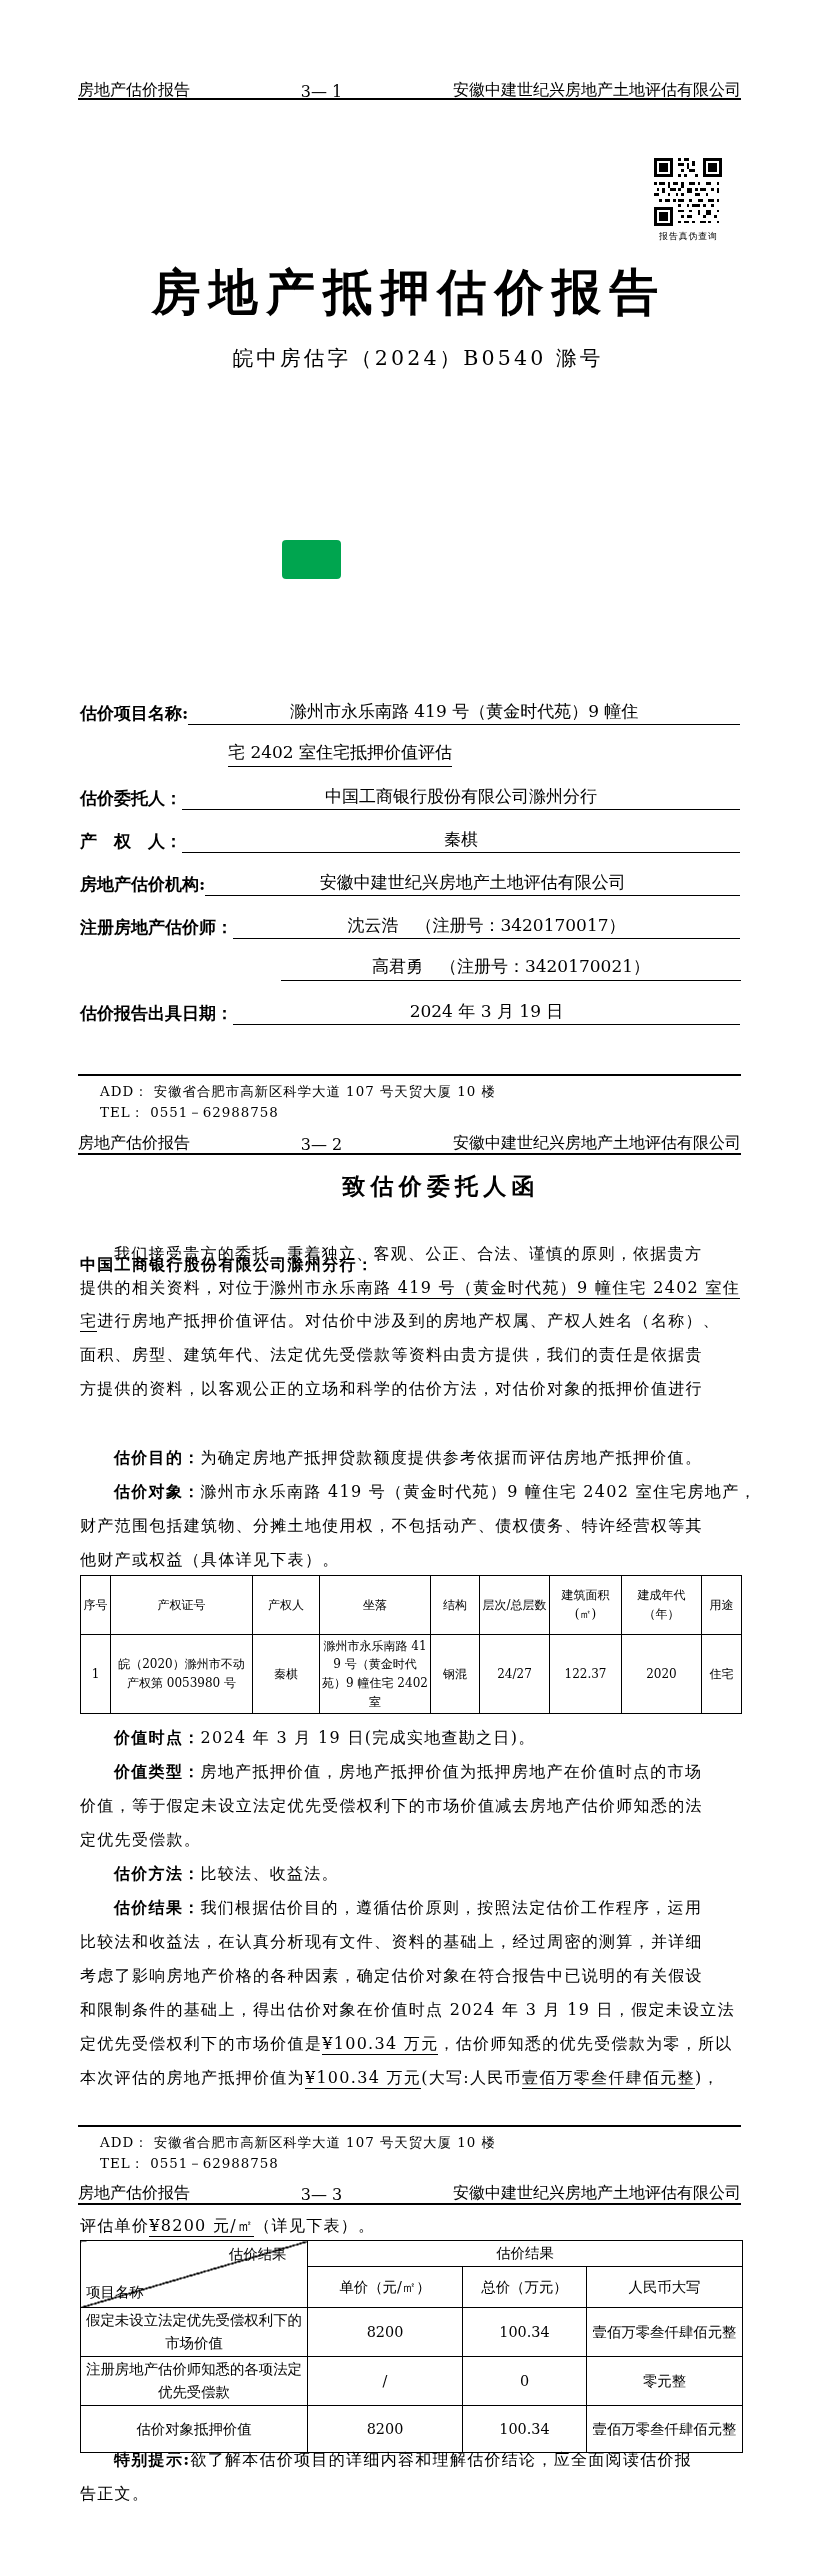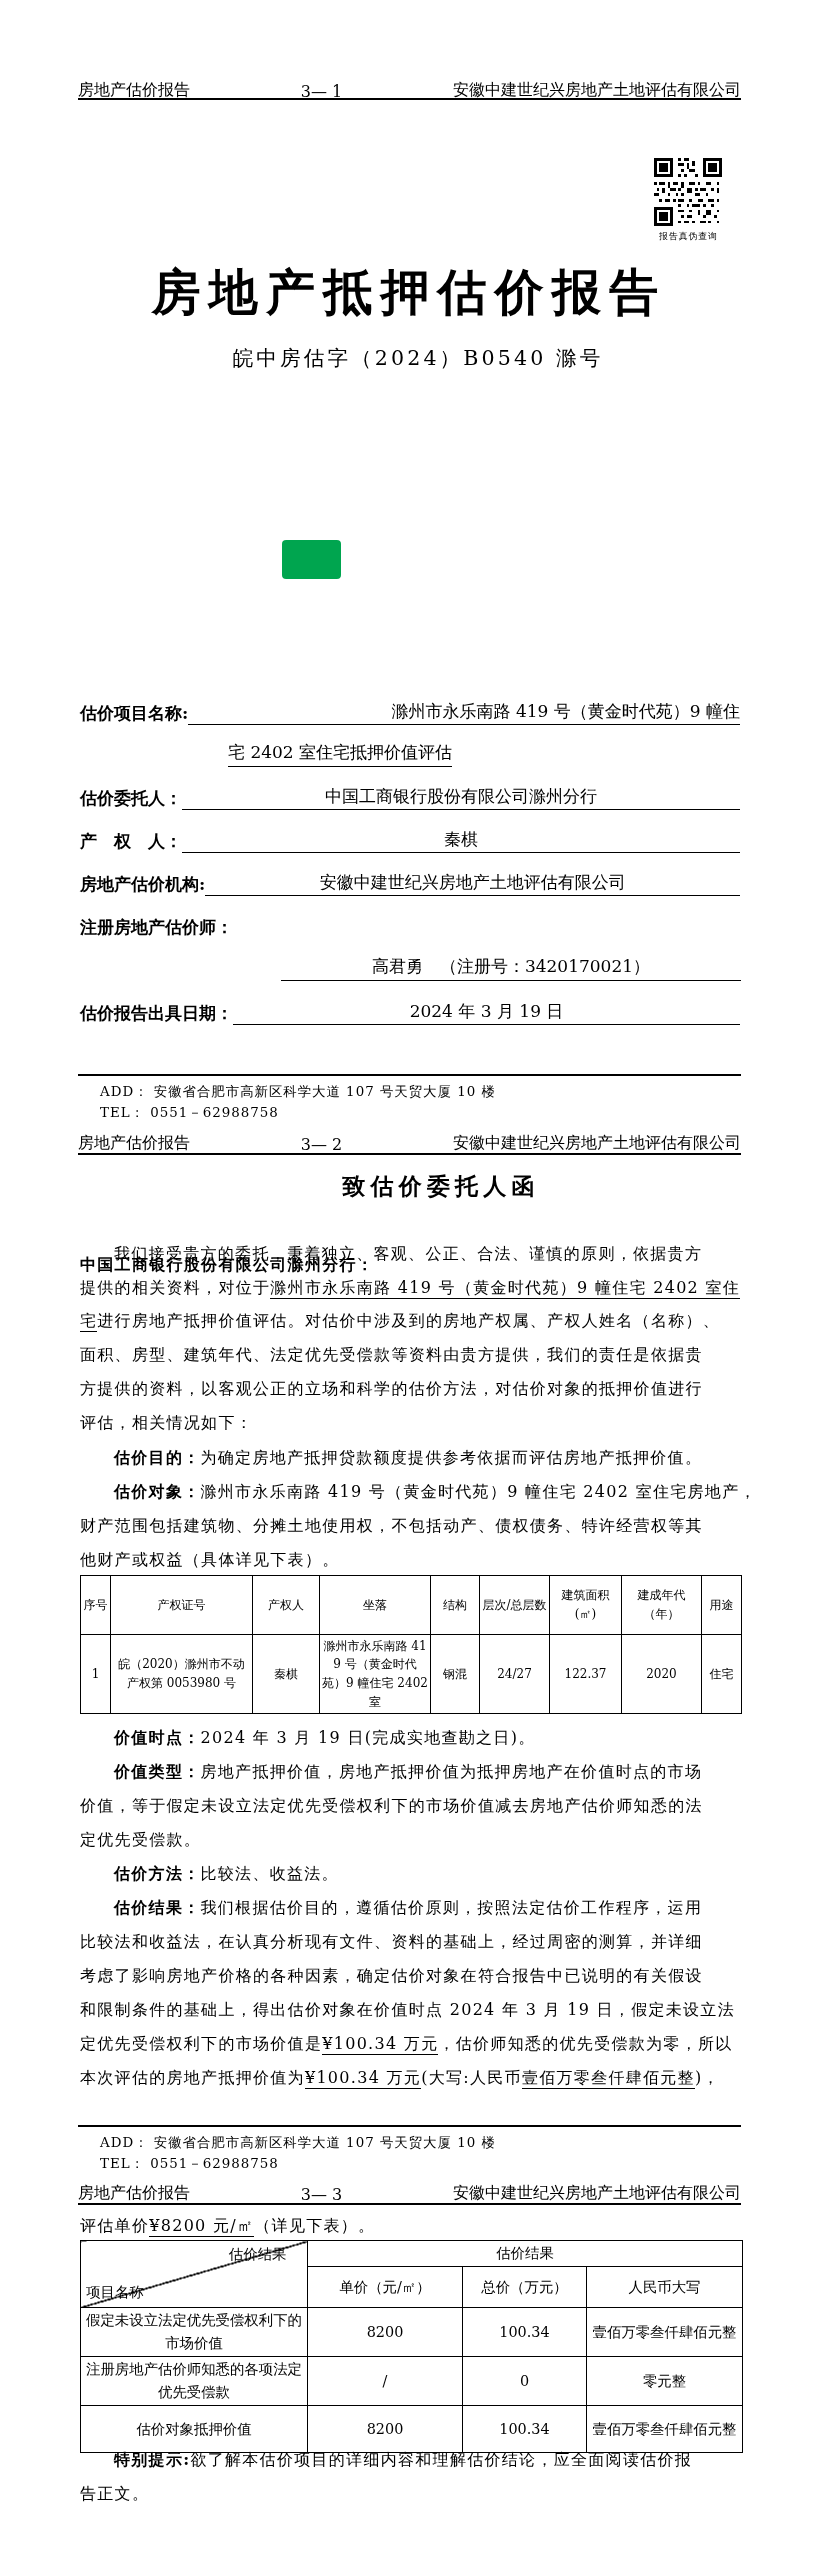--- a/index.html
+++ b/index.html
@@ -15,21 +15,21 @@
   .hdr{position:absolute;left:78px;right:77px;display:flex;justify-content:space-between;align-items:flex-end;font-size:16px;white-space:nowrap;}
   .hdr .mid{flex:0 0 auto;}
   .foot-line{position:absolute;left:100px;font-size:13.4px;letter-spacing:1px;white-space:nowrap;}
   .title{position:absolute;left:0;width:100%;text-align:center;font-size:49px;font-weight:bold;letter-spacing:8.2px;white-space:nowrap;}
   .report-no{position:absolute;left:0;width:100%;text-align:center;font-size:20.6px;letter-spacing:3.1px;white-space:nowrap;}
   .qr-caption{position:absolute;text-align:center;font-size:8.8px;letter-spacing:1px;}
   .seal{position:absolute;background:#00a54f;border-radius:4.1px;}
   .frow{position:absolute;left:80px;width:660px;display:flex;align-items:flex-end;font-size:17px;white-space:nowrap;}
   .frow .lbl{font-weight:bold;flex:0 0 auto;}
   .frow .val{flex:1 1 auto;border-bottom:1.5px solid #000;text-align:center;padding-bottom:1.5px;}
-  .frow .val.left{text-align:right;}
+  .frow .val.left{text-align:center;}
   .ucont{position:absolute;border-bottom:1.5px solid #000;font-size:17px;white-space:nowrap;padding-bottom:1.5px;}
   .heading{position:absolute;left:0;width:100%;text-align:center;font-size:23px;font-weight:bold;letter-spacing:5.2px;padding-left:32px;}
   .body-line{position:absolute;left:80px;width:660px;font-size:16px;letter-spacing:1.3px;white-space:nowrap;}
   .b{font-weight:bold;}
   .u{border-bottom:1px solid #000;padding-bottom:0.5px;}
   .ind{padding-left:34px;}
   table{border-collapse:collapse;table-layout:fixed;}
   .ptable{position:absolute;left:80px;top:1575px;width:660px;font-size:12px;}
   .ptable td{border:1px solid #000;text-align:center;vertical-align:middle;padding:1px 2.1px;line-height:1.55;word-break:break-all;}
   .ptable .hrow td{height:56px;}
@@ -155,20 +155,21 @@
     <span class="val">秦棋</span>
   </div>
 
   <div class="frow" style="top:867px;height:29px;">
     <span class="lbl">房地产估价机构:</span>
     <span class="val">安徽中建世纪兴房地产土地评估有限公司</span>
   </div>
 
   <div class="frow" style="top:910px;height:29px;">
     <span class="lbl">注册房地产估价师：</span>
+    <span class="val">沈云浩　（注册号：3420170017）</span>
   </div>
   <div class="ucont" style="top:955px;left:281px;width:460px;text-align:center;">高君勇　（注册号：3420170021）</div>
 
   <div class="frow" style="top:996px;height:29px;">
     <span class="lbl">估价报告出具日期：</span>
     <span class="val">2024 年 3 月 19 日</span>
   </div>
 
   <div class="rule" style="top:1074px;"></div>
   <div class="foot-line" style="top:1083px;">ADD： 安徽省合肥市高新区科学大道 107 号天贸大厦 10 楼</div>
@@ -186,21 +187,20 @@
 
   <div class="body-line ind" style="top:1244px;">我们接受贵方的委托，秉着独立、客观、公正、合法、谨慎的原则，依据贵方</div>
   <div class="body-line" style="top:1278px;">
     <span>提供的相关资料，对位于</span><span class="u">滁州市永乐南路 419 号（黄金时代苑）9 幢住宅 2402 室住</span>
   </div>
   <div class="body-line" style="top:1311px;">
     <span class="u">宅</span><span>进行房地产抵押价值评估。对估价中涉及到的房地产权属、产权人姓名（名称）、</span>
   </div>
   <div class="body-line" style="top:1345px;">面积、房型、建筑年代、法定优先受偿款等资料由贵方提供，我们的责任是依据贵</div>
   <div class="body-line" style="top:1379px;">方提供的资料，以客观公正的立场和科学的估价方法，对估价对象的抵押价值进行</div>
-  <div class="body-line" style="top:1413px;">评估，相关情况如下：</div>
 
   <div class="body-line ind" style="top:1448px;">
     <span class="b">估价目的：</span><span>为确定房地产抵押贷款额度提供参考依据而评估房地产抵押价值。</span>
   </div>
   <div class="body-line ind" style="top:1482px;">
     <span class="b">估价对象：</span><span>滁州市永乐南路 419 号（黄金时代苑）9 幢住宅 2402 室住宅房地产，</span>
   </div>
   <div class="body-line" style="top:1516px;">财产范围包括建筑物、分摊土地使用权，不包括动产、债权债务、特许经营权等其</div>
   <div class="body-line" style="top:1550px;">他财产或权益（具体详见下表）。</div>
 

